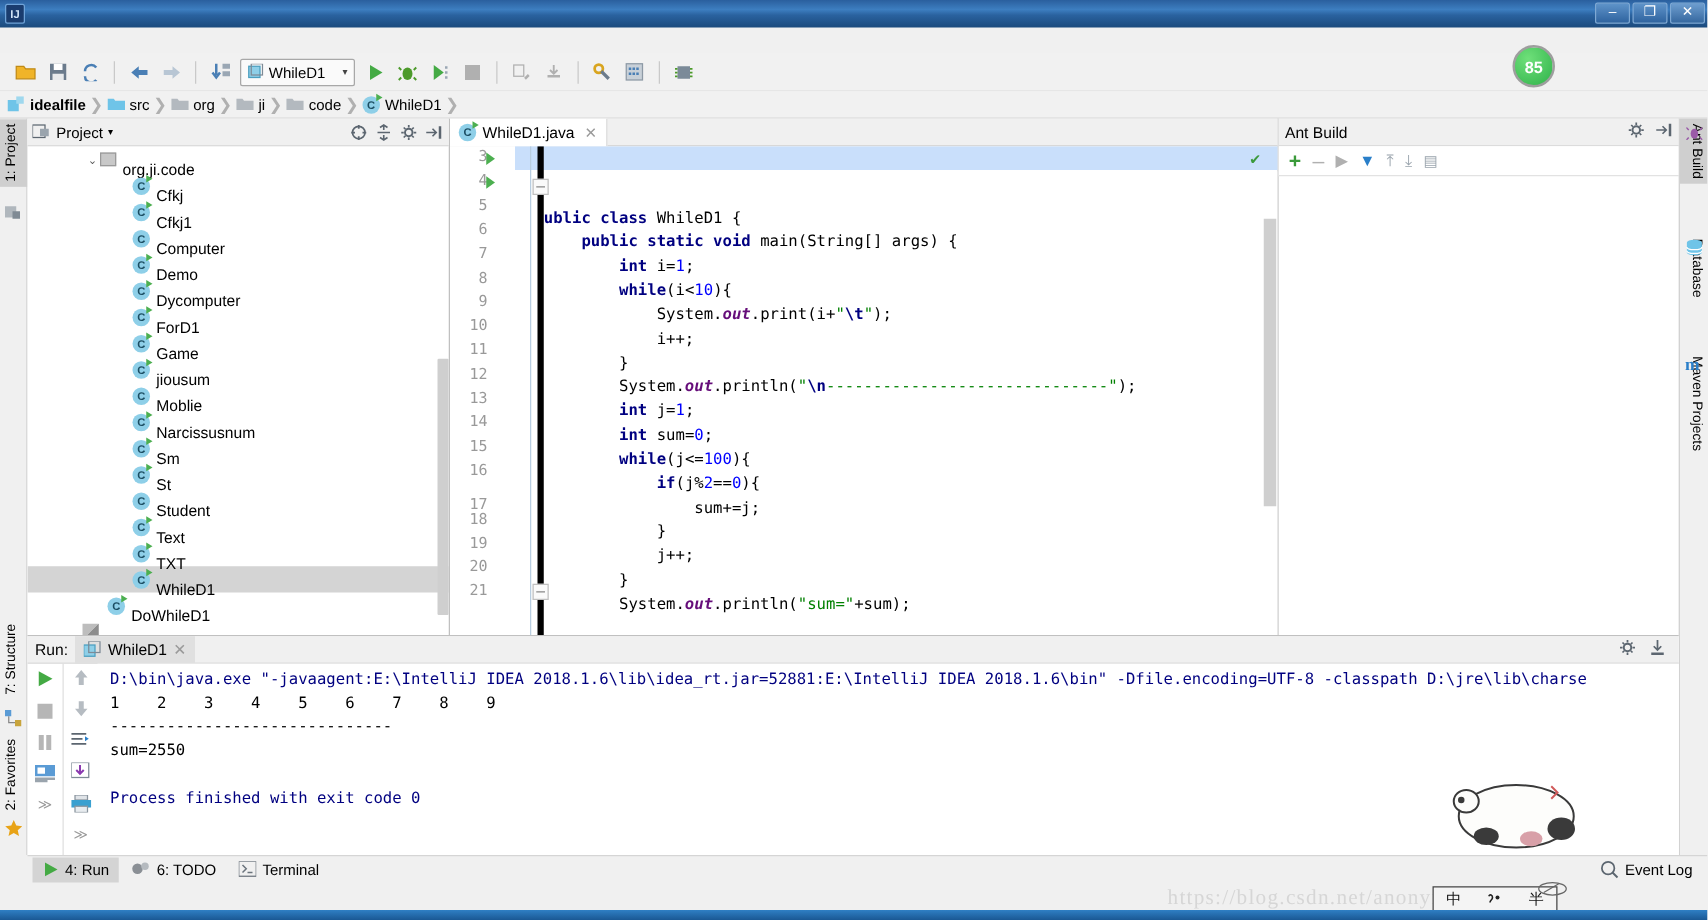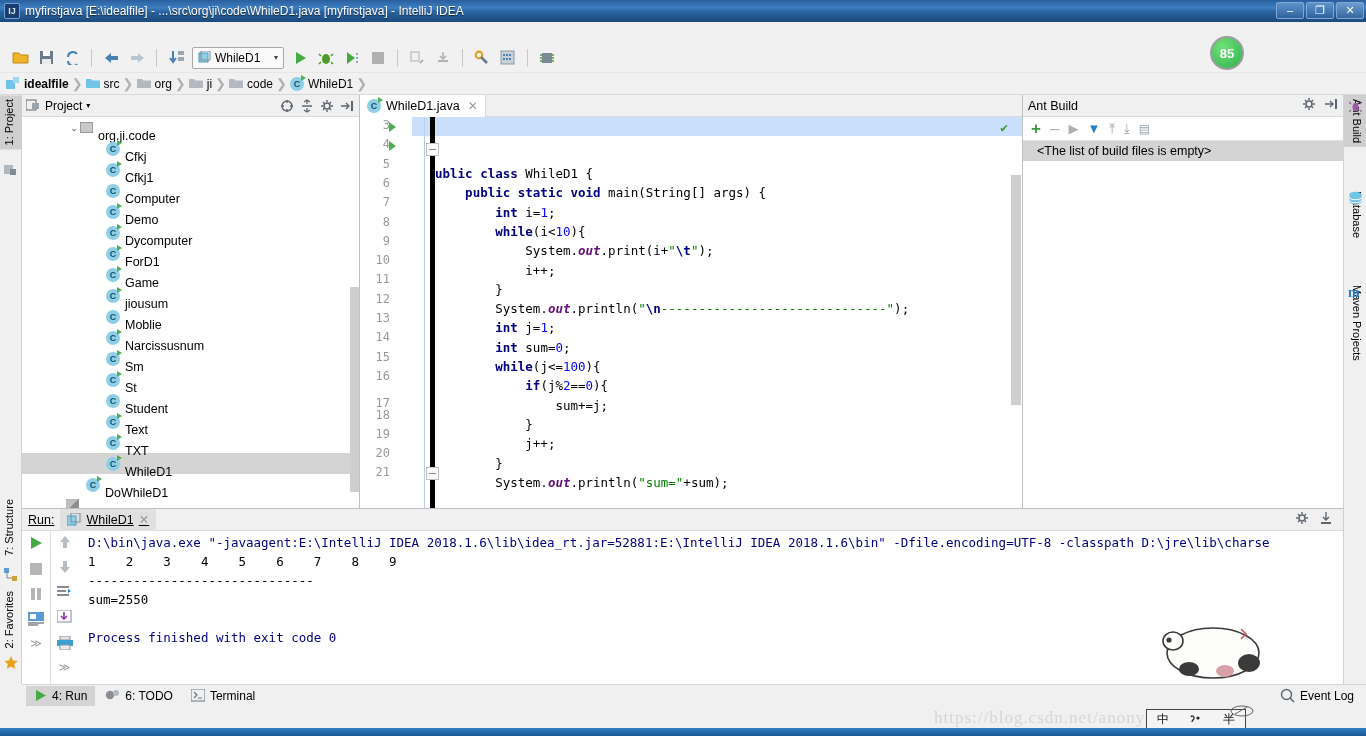--- a/index.html
+++ b/index.html
@@ -178,21 +178,21 @@
     border-left:1px solid #d2d2d2;
   }
 
   
   .runpanel{
     position:absolute;left:22px;top:508px;width:1321px;height:176px;background:#fff;
     border-top:1px solid #c0c0c0;
   }
   .run-head{
     height:22px;background:#f0f0f0;display:flex;align-items:center;gap:6px;padding:0 6px;
-    font-size:12.5px;border-bottom:1px solid #dcdcdc;text-decoration:underline;
+    font-size:12.5px;border-bottom:1px solid #dcdcdc;
   }
   .run-tab{
     display:flex;align-items:center;gap:5px;height:22px;padding:0 7px;background:#e0e0e0;
   }
   .run-body{ position:relative; height:154px; display:flex;}
   .run-icons{ width:28px; padding-top:4px; display:flex;flex-direction:column;align-items:center;gap:8px;}
   .run-icons2{ width:28px; padding-top:4px; display:flex;flex-direction:column;align-items:center;gap:8px;
      border-left:1px solid #e0e0e0;}
   .console{
     flex:1; position:relative; overflow:hidden; background:#fff;
@@ -240,21 +240,20 @@
   }
   .ico{ display:inline-block; vertical-align:middle;}
 </style>
 </head>
 <body>
 
 <div class="app">
 
   <div class="titlebar">
     <div class="tb-icon">IJ</div>
-    <div class="tb-title">myfirstjava [E:\idealfile] - ...\src\org\ji\code\WhileD1.java [myfirstjava] - IntelliJ IDEA</div>
     <div class="win-btns">
       <div class="win-btn">–</div>
       <div class="win-btn">❐</div>
       <div class="win-btn close">✕</div>
     </div>
   </div>
 
 
   <div class="toolbar">
     <div class="tbtn">
@@ -617,21 +616,20 @@
     </div>
     <div class="ant-toolbar">
       <span style="color:#3a9a3a;font-size:17px;font-weight:bold;line-height:1">+</span>
       <span style="color:#b0b0b0;font-size:17px;line-height:1">–</span>
       <span style="color:#b0b0b0;font-size:13px">▶</span>
       <span style="color:#2a7fc9;font-size:13px">▼</span>
       <span style="color:#9aa4ad;font-size:13px">⤒</span>
       <span style="color:#9aa4ad;font-size:13px">⤓</span>
       <span style="color:#9aa4ad;font-size:12px">▤</span>
     </div>
-    <div class="ant-empty">&lt;The list of build files is empty&gt;</div>
   </div>
 
   <div class="rightstrip">
     <div class="vtab active" style="top:0;writing-mode:vertical-rl;transform:none;">Ant Build</div>
     <div class="vtab" style="top:92px;writing-mode:vertical-rl;transform:none;">Database</div>
     <div class="vtab" style="top:186px;writing-mode:vertical-rl;transform:none;">Maven Projects</div>
     <svg style="position:absolute;left:5px;top:4px" width="13" height="13">
         <ellipse cx="6.5" cy="8" rx="3" ry="4" fill="#9a5aa8"></ellipse>
         <path d="M2 5L0 3M11 5l2-2M2 11l-2 2M11 11l2 2" stroke="#9a5aa8" stroke-width="1.2"></path>
       </svg>

